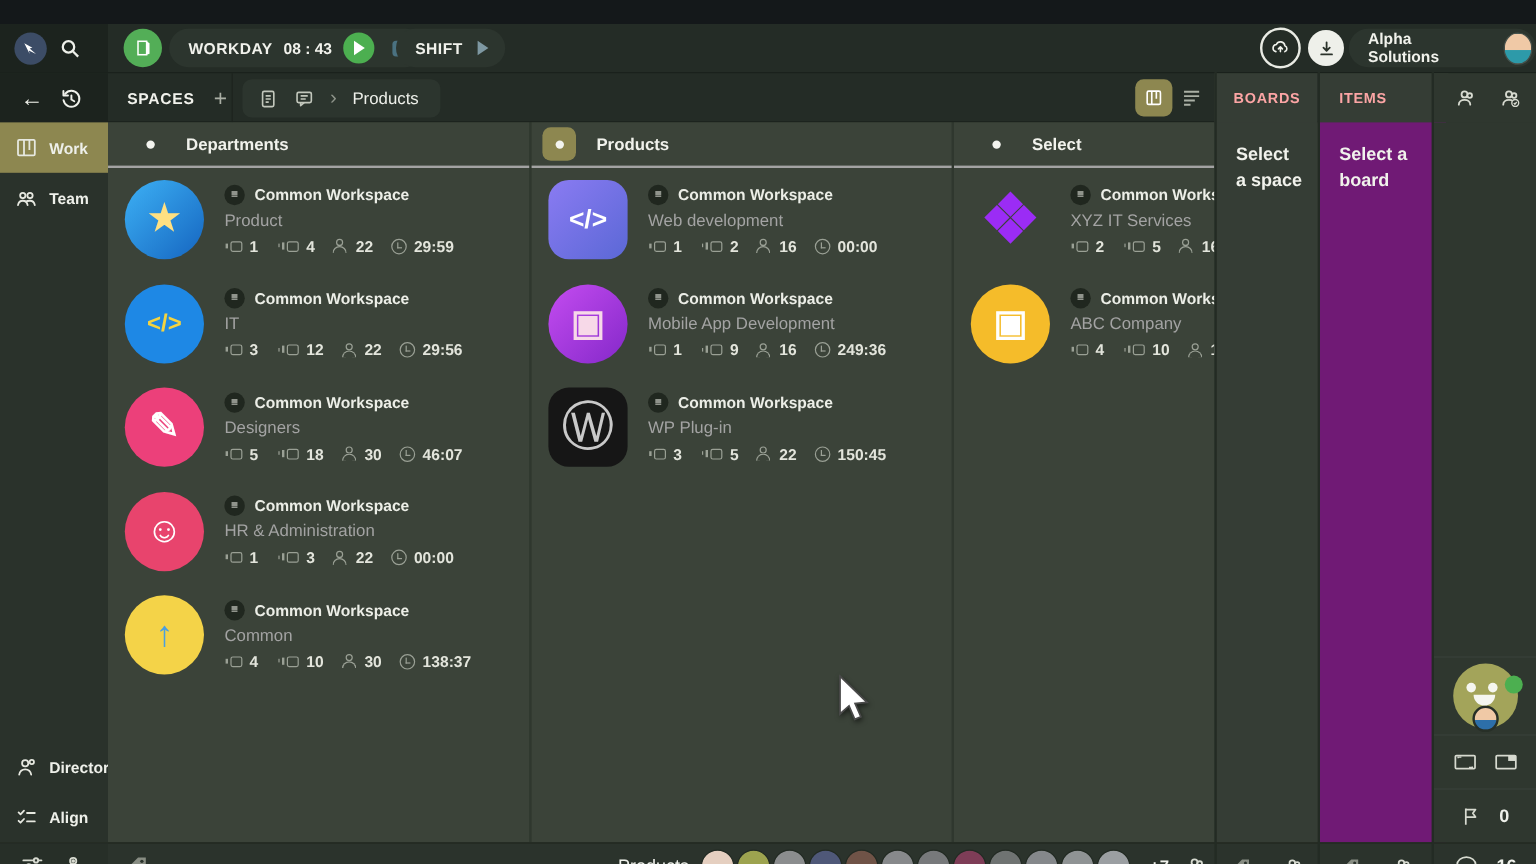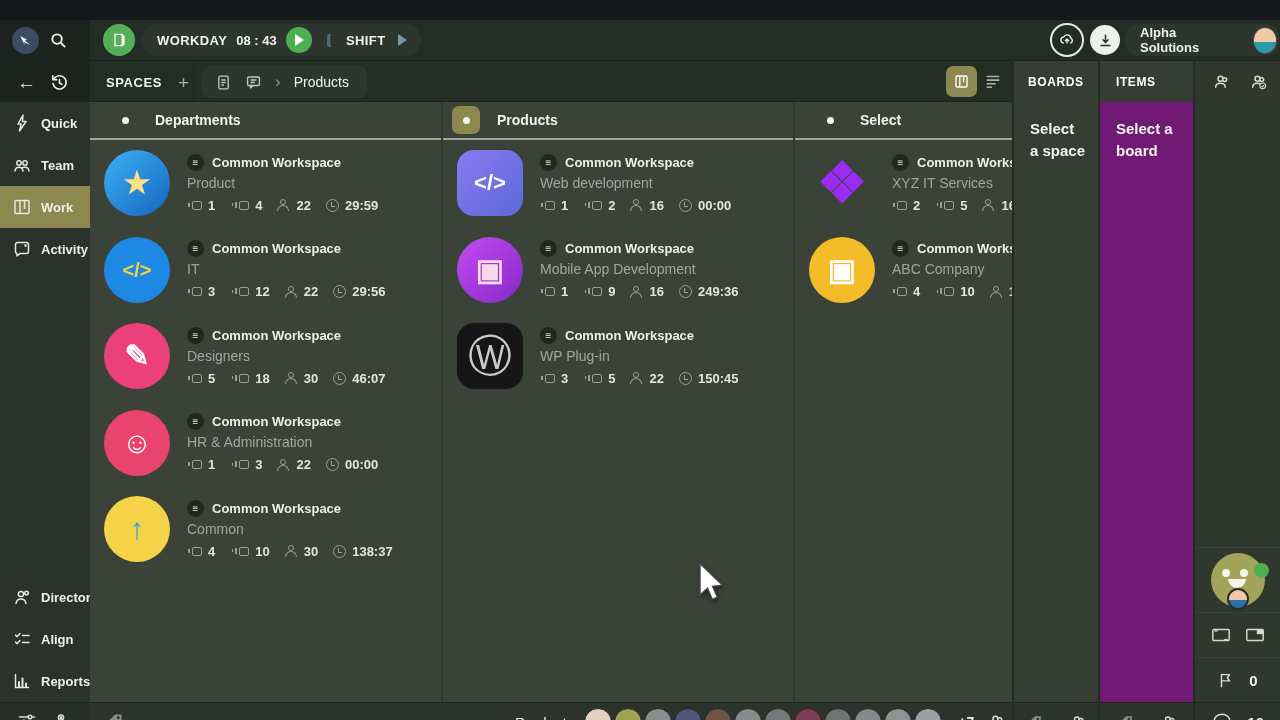--- a/index.html
+++ b/index.html
@@ -34,21 +34,21 @@
   .spaces-label{font-size:13px;font-weight:bold;letter-spacing:.6px;}
   .plus-btn{font-size:19px;color:#a9aea4;line-height:1;}
   .nav-div{position:absolute;left:193px;top:0;width:1px;height:42px;background:#1d241f;}
   .crumb-pill{position:absolute;left:202px;top:5px;height:32px;background:#2c352e;border-radius:8px;display:flex;align-items:center;gap:13px;padding:0 18px 0 13px;}
   .crumb-chev{color:#8e948a;font-size:17px;}
   .crumb-current{font-size:14px;color:#eef0ea;}
   .view-kanban{position:absolute;left:946px;top:5px;width:31px;height:31px;border-radius:7px;background:#8d8750;display:flex;align-items:center;justify-content:center;}
   .view-list{position:absolute;left:984px;top:11px;}
   .nav-boards{position:absolute;left:1012px;top:0;width:86px;height:42px;background:#353d35;display:flex;align-items:center;padding-left:16px;}
   .nav-items{position:absolute;left:1100px;top:0;width:107px;height:42px;background:#353d35;display:flex;align-items:center;padding-left:16px;}
-  .panel-h{font-size:12px;font-weight:bold;letter-spacing:.6px;color:#ffffff;}
+  .panel-h{font-size:12px;font-weight:bold;letter-spacing:.6px;color:#fca5a5;}
   .nav-rail{position:absolute;left:1195px;top:0;width:85px;height:42px;background:#2f372f;display:flex;align-items:center;justify-content:center;gap:16px;}
 
   
   .sidebar{position:absolute;left:0;top:82px;width:90px;height:600px;background:#2a322b;display:flex;flex-direction:column;}
   .side-item{height:42px;display:flex;align-items:center;gap:9px;padding-left:12px;font-size:13px;font-weight:bold;color:#eef0ea;}
   .side-item.selected{background:#8d8750;}
   .side-spacer{flex:1;}
   .side-icon{width:20px;height:20px;flex:none;color:#e6e8e0;}
 
   
@@ -263,55 +263,38 @@
           <svg width="21" height="18" viewBox="0 0 22 18">
             <use href="#i-people"></use>
             <circle cx="17.5" cy="13" r="3" fill="#2b332c" stroke="currentColor" stroke-width="1.2"></circle>
             <path d="m16.2 13 1 1 1.6-1.8" fill="none" stroke="currentColor" stroke-width="1.2"></path>
           </svg>
         </span>
     </div>
   </div>
 
   <div class="sidebar">
-    <div class="side-item">
+    <div class="side-item selected">
       <span class="side-icon">
-        <svg width="20" height="20" viewBox="0 0 20 20" fill="none" stroke="currentColor" stroke-width="1.5" stroke-linejoin="round">
-            <path d="M11 2 6 11h3.2L7.5 18 14 8.5h-3.6L11 2Z"></path>
-          </svg>
-      </span>
-      <span>Quick</span>
+        <svg width="20" height="20" viewBox="0 0 20 20" fill="none" stroke="currentColor" stroke-width="1.5">
+            <rect x="3" y="3.5" width="14" height="13" rx="1"></rect>
+            <path d="M8 3.5v13M12.5 3.5V12"></path>
+          </svg>
+      </span>
+      <span>Work</span>
     </div>
     <div class="side-item">
       <span class="side-icon">
         <svg width="20" height="20" viewBox="0 0 20 20" fill="none" stroke="currentColor" stroke-width="1.5">
             <circle cx="7" cy="8" r="2.2"></circle>
             <circle cx="13" cy="8" r="2.2"></circle>
             <path d="M3 16c.4-2.4 2-3.7 4-3.7S10.6 13.6 11 16M9.5 13.2c1-.7 2.1-.9 3.5-.9 2 0 3.6 1.3 4 3.7" stroke-linecap="round"></path>
           </svg>
       </span>
       <span>Team</span>
-    </div>
-    <div class="side-item selected">
-      <span class="side-icon">
-        <svg width="20" height="20" viewBox="0 0 20 20" fill="none" stroke="currentColor" stroke-width="1.5">
-            <rect x="3" y="3.5" width="14" height="13" rx="1"></rect>
-            <path d="M8 3.5v13M12.5 3.5V12"></path>
-          </svg>
-      </span>
-      <span>Work</span>
-    </div>
-    <div class="side-item">
-      <span class="side-icon">
-        <svg width="20" height="20" viewBox="0 0 20 20" fill="none" stroke="currentColor" stroke-width="1.5">
-            <path d="M3.5 5.5a2 2 0 0 1 2-2h9a2 2 0 0 1 2 2v7a2 2 0 0 1-2 2H8l-3 2.5v-2.5h-.5a2 2 0 0 1-1-1.8Z" stroke-linejoin="round"></path>
-            <circle cx="13.5" cy="6.5" r="1.3" fill="currentColor" stroke="none"></circle>
-          </svg>
-      </span>
-      <span>Activity</span>
     </div>
     <div class="side-spacer"></div>
     <div class="side-item">
       <span class="side-icon">
         <svg width="20" height="20" viewBox="0 0 20 20" fill="none" stroke="currentColor" stroke-width="1.5">
             <circle cx="9" cy="7" r="2.6"></circle>
             <path d="M4 16.5c.5-3 2.4-4.4 5-4.4s4.5 1.4 5 4.4" stroke-linecap="round"></path>
             <circle cx="14.5" cy="6" r="1.8"></circle>
           </svg>
       </span>
@@ -320,29 +303,20 @@
     <div class="side-item">
       <span class="side-icon">
         <svg width="20" height="20" viewBox="0 0 20 20" fill="none" stroke="currentColor" stroke-width="1.5" stroke-linecap="round" stroke-linejoin="round">
             <path d="m3.5 6 1.6 1.6L8 4.5"></path>
             <path d="M10.5 6.5H17"></path>
             <path d="m3.5 13 1.6 1.6L8 11.5"></path>
             <path d="M10.5 13.5H17"></path>
           </svg>
       </span>
       <span>Align</span>
-    </div>
-    <div class="side-item">
-      <span class="side-icon">
-        <svg width="20" height="20" viewBox="0 0 20 20" fill="none" stroke="currentColor" stroke-width="1.5" stroke-linecap="round">
-            <path d="M3.5 3.5v13h13"></path>
-            <path d="M7 16v-5M10.5 16V7.5M14 16v-3.5" stroke-width="2"></path>
-          </svg>
-      </span>
-      <span>Reports</span>
     </div>
   </div>
 
   <div class="content">
 
     <div class="col col-dep">
       <div class="col-header">
         <span class="hdr-dot"></span>
         <span class="col-title">Departments</span>
       </div>

